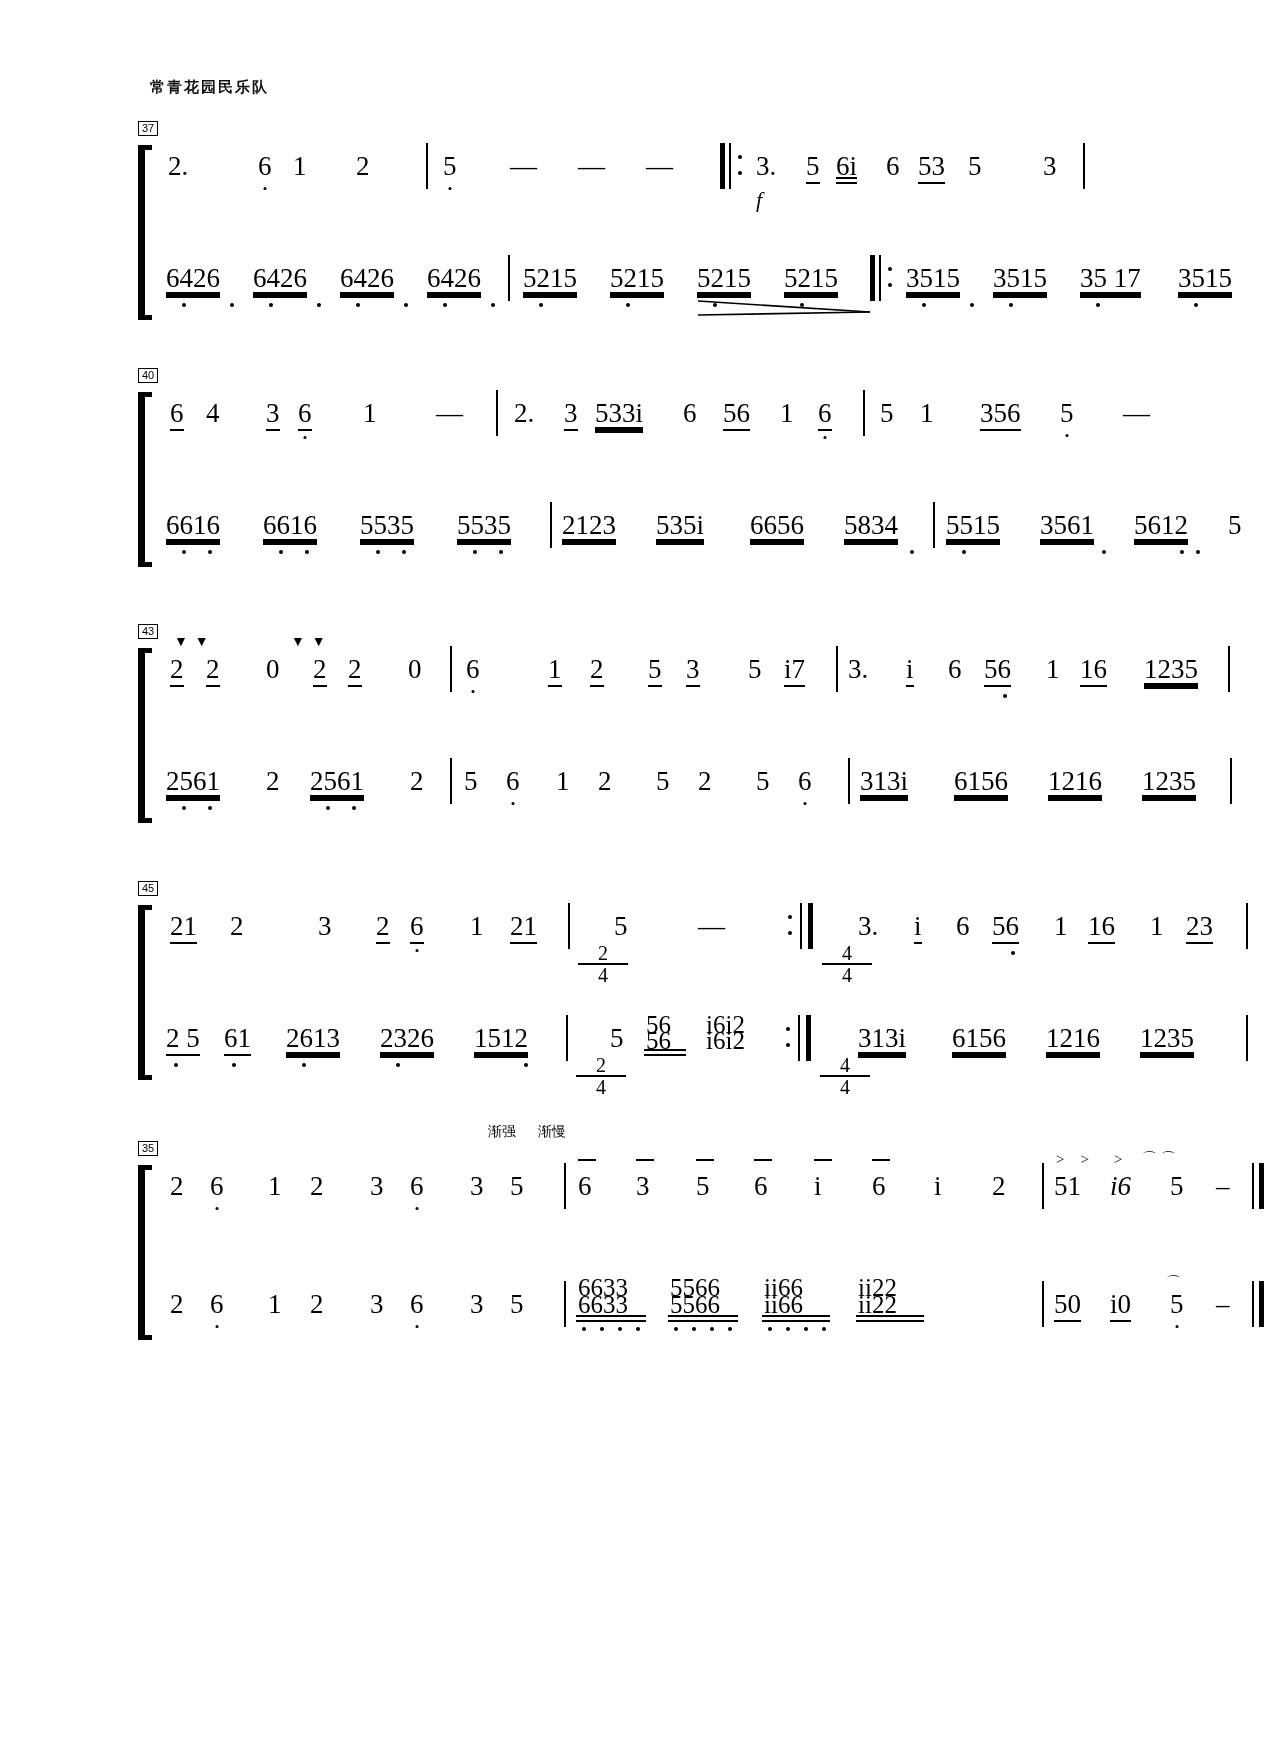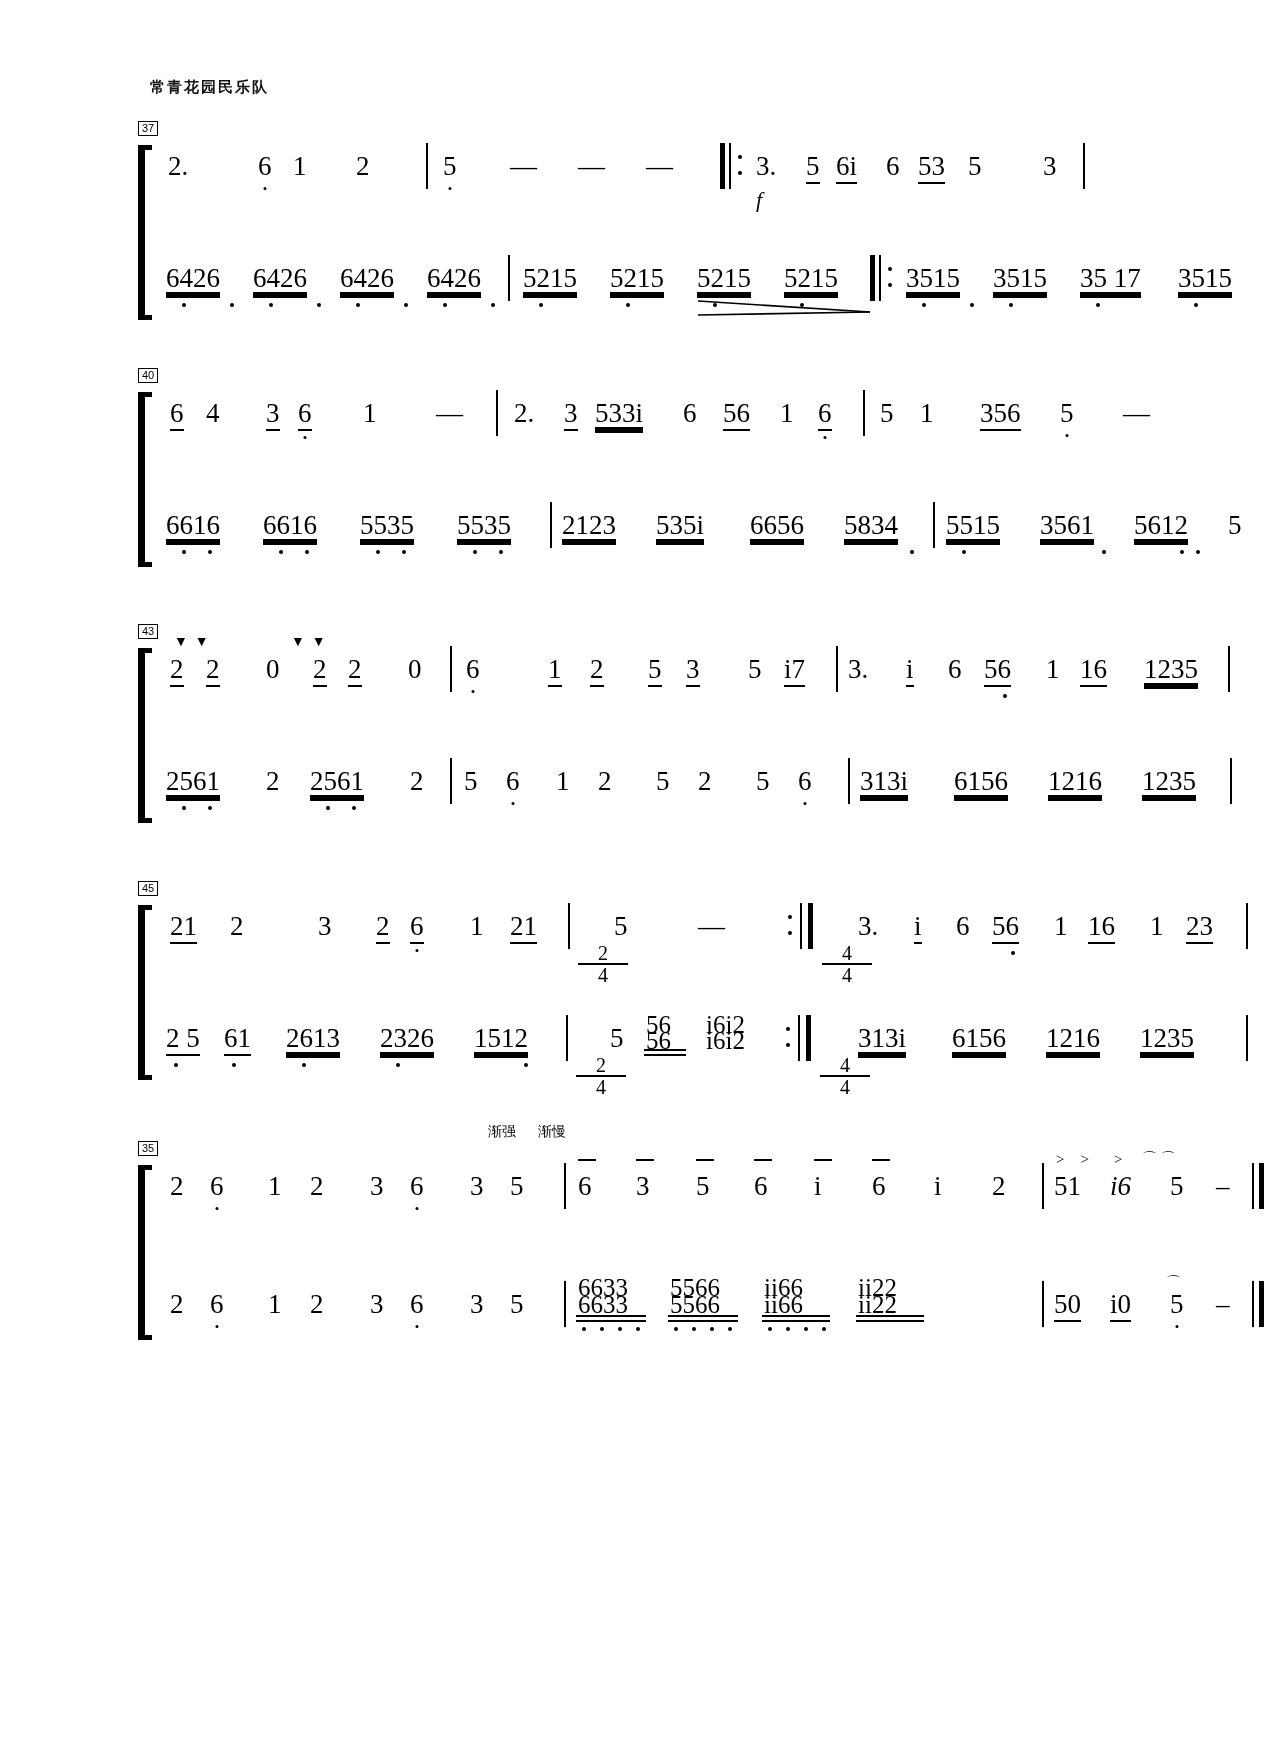--- a/index.html
+++ b/index.html
@@ -147,21 +147,21 @@
         <span class="tok n" style="left:420px;top:8px;">—</span>
         <span class="tok n" style="left:488px;top:8px;">—</span>
 
         <div class="thickbar" style="left:562px;top:-2px;height:46px;"></div>
         <div class="barline" style="left:571px;top:-2px;height:46px;"></div>
         <div class="dot2" style="left:580px;top:10px;"></div>
         <div class="dot2" style="left:580px;top:26px;"></div>
 
         <span class="tok n" style="left:598px;top:8px;">3.</span>
         <span class="tok n beam1" style="left:648px;top:8px;">5</span>
-        <span class="tok n beam1" style="left:678px;top:8px;">6i</span>
+        <span class="tok n beam1" style="left:678px;top:8px;text-decoration:underline;">6i</span>
         <span class="tok n" style="left:728px;top:8px;">6</span>
         <span class="tok n beam1" style="left:760px;top:8px;">53</span>
         <span class="tok n" style="left:810px;top:8px;">5</span>
         <span class="tok n" style="left:885px;top:8px;">3</span>
         <div class="barline" style="left:925px;top:-2px;height:46px;"></div>
         <span class="dyn" style="left:598px;top:42px;">f</span>
       </div>
     </div>
 
     <div class="staff-line" style="top:112px;">

